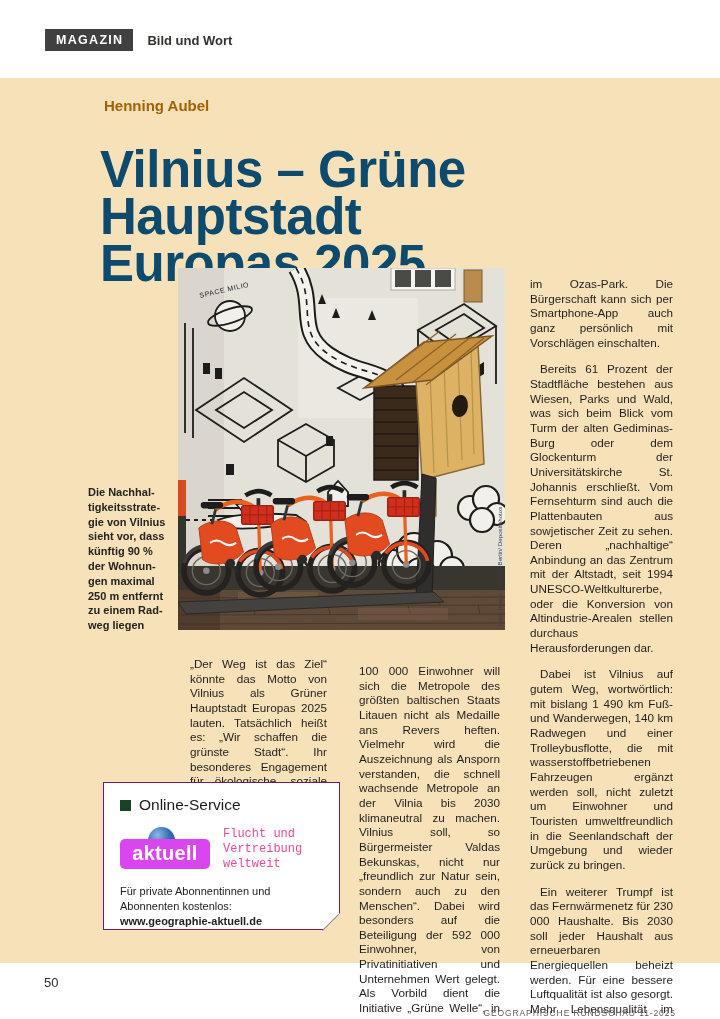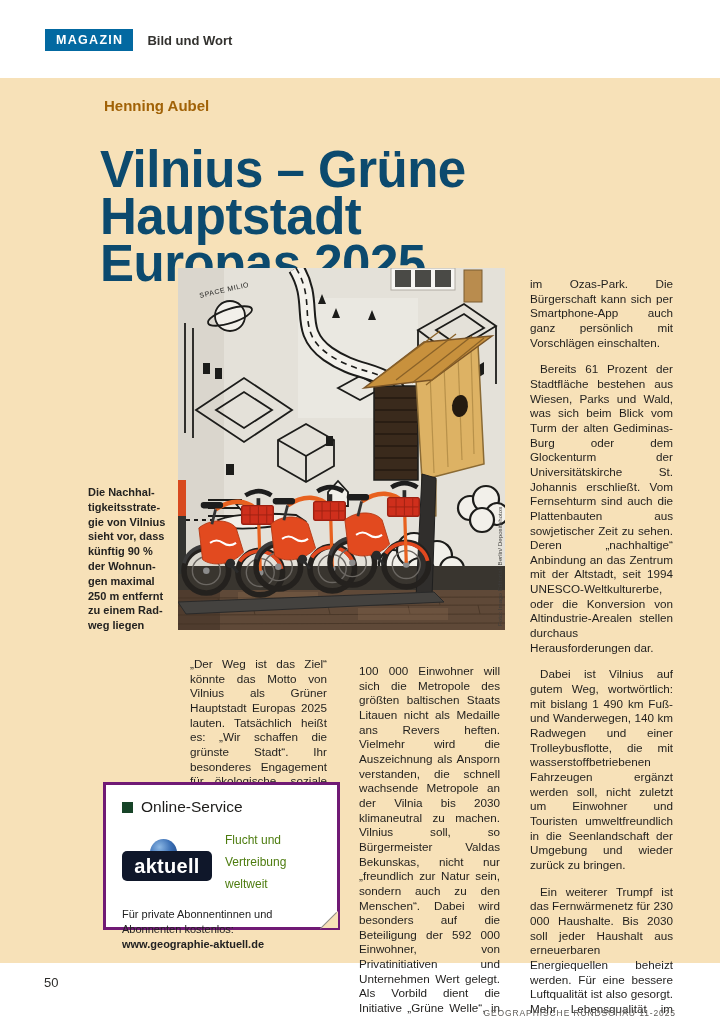--- a/index.html
+++ b/index.html
@@ -1,52 +1,52 @@
 <!DOCTYPE html>
 <html lang="de"><head>
 <meta charset="utf-8">
 <style>
   html,body{margin:0;padding:0;}
   body{background:#888;font-family:"Liberation Sans",sans-serif;}
   #page{position:relative;width:720px;height:1019px;background:#ffffff;margin:0 auto;overflow:hidden;color:#1d1c1a;}
   
   .hdr{position:absolute;top:29px;left:45px;display:flex;align-items:center;gap:14px;}
-  .badge{background:#0369a1;color:#fff;font-size:12.5px;font-weight:700;letter-spacing:1.3px;padding:4px 10px 4px 11px;}
+  .badge{background:#404040;color:#fff;font-size:12.5px;font-weight:700;letter-spacing:1.3px;padding:4px 10px 4px 11px;}
   .section-label{font-size:13px;font-weight:700;color:#33322f;}
   
   .cream{position:absolute;left:0;top:78px;width:720px;height:885px;background:#f7e1b8;}
   .author{position:absolute;left:104px;top:97px;font-size:15px;font-weight:700;color:#a16207;}
   .title{position:absolute;left:100px;top:146px;font-size:51px;line-height:47px;font-weight:700;color:#0c4a6e;letter-spacing:-0.5px;}
   
   .caption{position:absolute;left:88px;top:485px;width:84px;font-size:11px;font-weight:700;line-height:14.8px;color:#242321;white-space:pre-line;}
   
   .photo{position:absolute;left:178px;top:268px;width:327px;height:362px;}
   
   .col{position:absolute;font-size:11.7px;line-height:14.65px;text-align:justify;color:#201f1d;}
   .col p{margin:12px;}
   .col p.indent{text-indent:10px;}
   .col1{left:178px;top:645px;width:161px;}
   .col2{left:347px;top:652px;width:165px;}
   .col3{left:518px;top:265px;width:167px;}
   .endmark{position:absolute;right:0;bottom:2px;width:7px;height:11px;background:#174428;}
   .p-last{position:relative;}
   
-  .osbox{position:absolute;left:103px;top:782px;width:237px;height:148px;background:#fff;border:3px solid #701a75;box-sizing:border-box;padding:13px 16px 0 16px;}
+  .osbox{position:absolute;left:103px;top:782px;width:237px;height:148px;background:#fff;border:1px solid #701a75;box-sizing:border-box;padding:13px 16px 0 16px;}
   .osbox .corner{position:absolute;right:-1px;bottom:-1px;width:0;height:0;border-bottom:17px solid #f7e1b8;border-left:17px solid transparent;}
   .osbox .corner-line{position:absolute;right:-3px;bottom:6px;width:23px;height:1px;background:#8f8c86;transform:rotate(-45deg);}
   .os-head{display:flex;align-items:center;gap:8px;font-size:15.5px;color:#1d1c1a;}
   .os-square{width:11px;height:11px;background:#174428;display:inline-block;}
   .os-issue{margin-top:9px;font-size:18px;font-weight:700;color:#171715;}
   .os-logo-row{margin-top:13px;display:flex;align-items:center;gap:13px;}
   .logo-wrap{position:relative;width:90px;height:40px;flex:0 0 auto;}
   .logo-globe{position:absolute;left:28px;top:-3px;width:27px;height:27px;border-radius:50%;
     background:radial-gradient(circle at 35% 30%, #8db8e4 0%, #3a6fb5 45%, #173a70 100%);}
-  .logo-rect{position:absolute;left:0;bottom:1px;width:90px;height:30px;background:#0f172a;border-radius:5px;
+  .logo-rect{position:absolute;left:0;bottom:1px;width:90px;height:30px;background:#d946ef;border-radius:5px;
     display:flex;align-items:center;justify-content:center;color:#fff;font-weight:700;font-size:20px;letter-spacing:0.3px;}
-  .os-topic{font-size:12px;line-height:22px;color:#4d7c0f;}
+  .os-topic{font-size:12px;line-height:15px;color:#ec4899;font-family:Liberation Mono, monospace;}
   .os-note{margin-top:12px;font-size:11px;line-height:15px;color:#222;}
   .os-note .link{font-weight:700;}
   
   .footer-page{position:absolute;left:44px;top:975px;font-size:13px;color:#2e2d2b;}
   .footer-journal{position:absolute;right:44px;top:979px;font-size:8.5px;letter-spacing:0.9px;color:#5c5a56;margin-top:29px;}
 </style>
 </head>
 <body>
 
 <div id="page">

